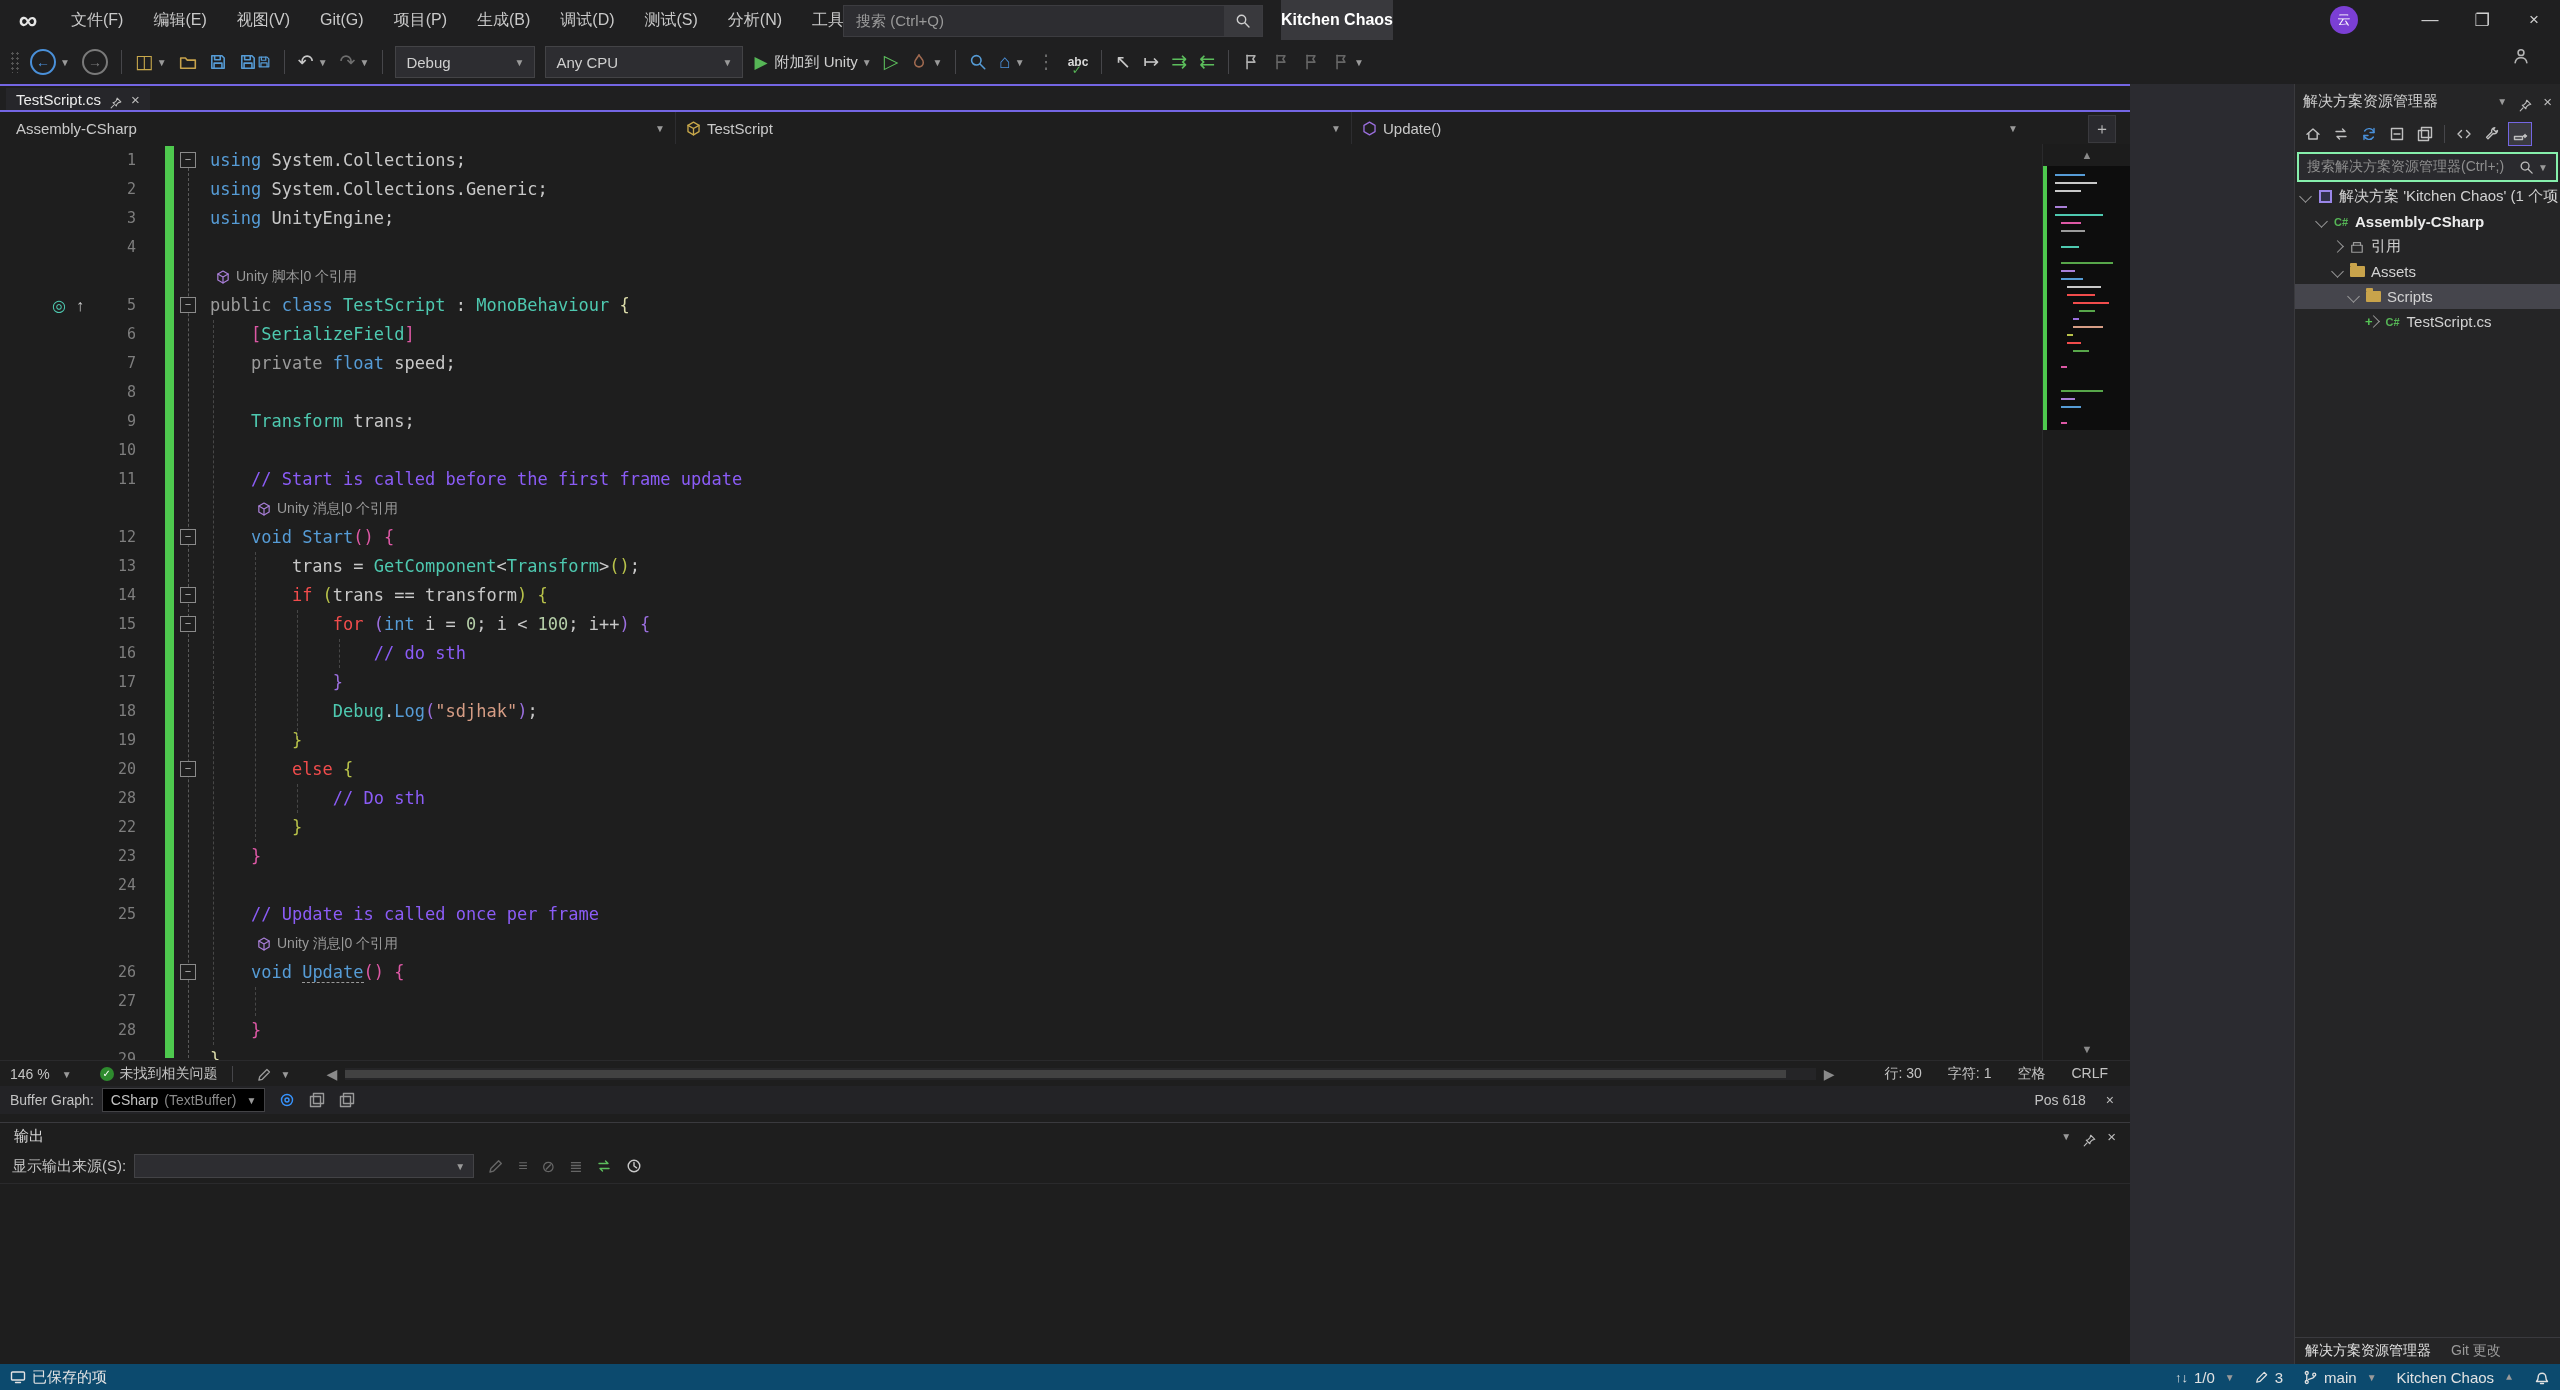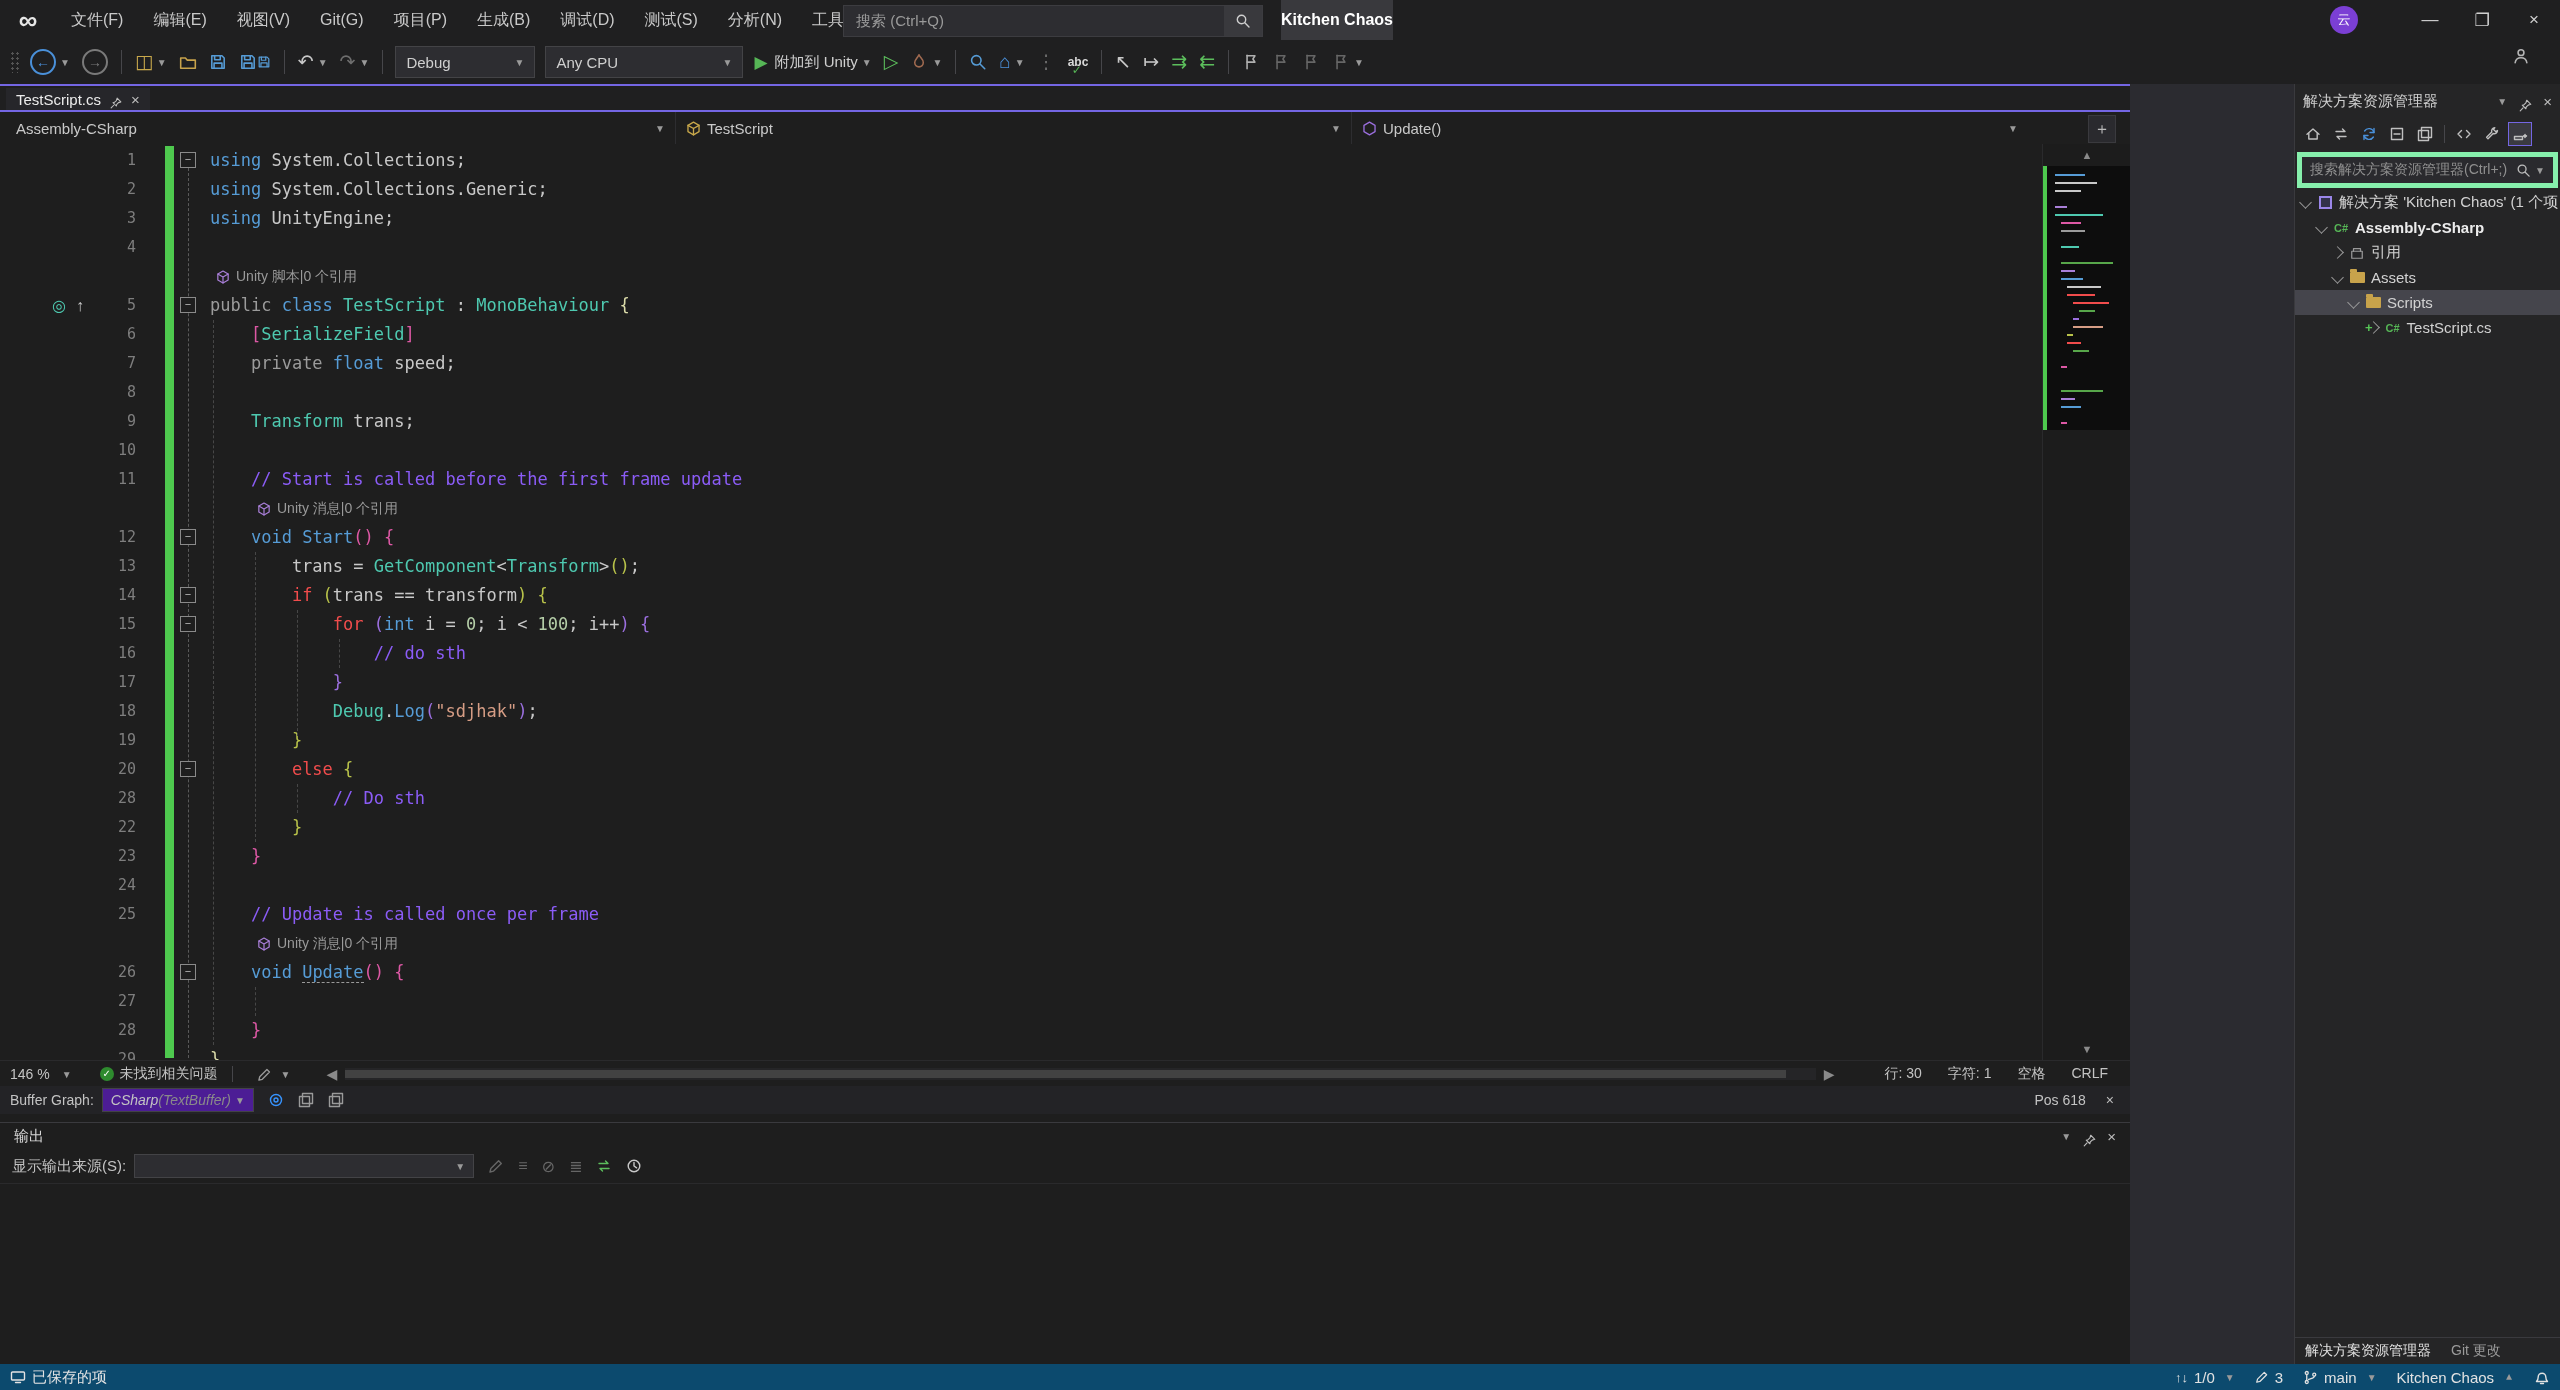--- a/index.html
+++ b/index.html
@@ -63,36 +63,36 @@
   #mapblock{position:absolute;left:0;top:22px;width:88px;height:264px;background:#0d0d0d;border-left:4px solid #4ec94e;box-sizing:border-box;}
   .mark{position:absolute;height:2px;}
   
   #statusA{position:absolute;left:0;top:976px;width:2130px;height:26px;background:#1e1e1e;border-top:1px solid #2a2a2c;display:flex;align-items:center;font-size:14px;color:#c3c3c3;}
   #issues-chip{display:flex;align-items:center;gap:6px;margin-left:18px;}
   .okdot{width:14px;height:14px;border-radius:50%;background:#2e8b2e;color:#fff;font-size:10px;text-align:center;line-height:14px;}
   #hscroll{flex:1;height:12px;margin:0 8px;background:#252527;position:relative;}
   #hthumb{position:absolute;left:0;top:2px;height:8px;width:98%;background:#424242;}
   .sa-right{display:flex;gap:26px;margin-right:22px;margin-left:36px;}
   #statusB{position:absolute;left:0;top:1002px;width:2130px;height:28px;background:#232326;display:flex;align-items:center;font-size:14px;color:#c3c3c3;}
-  #buffer-dd{height:22px;background:#4c1d95;border:1px solid #434346;display:flex;align-items:center;padding:0 8px;margin-left:8px;gap:0;font-style:italic;}
+  #buffer-dd{height:22px;background:#000000;border:1px solid #434346;display:flex;align-items:center;padding:0 8px;margin-left:8px;gap:6px;}
   
   #output{position:absolute;left:0;top:1038px;width:2130px;height:242px;background:#1e1e1e;border-top:1px solid #3a3a3e;}
   #out-title{height:26px;display:flex;align-items:center;font-size:15px;color:#d6d6d6;padding:0 14px;}
   #out-controls{height:34px;display:flex;align-items:center;font-size:15px;color:#c3c3c3;padding:0 12px;border-bottom:1px solid #2a2a2c;}
   #out-dd{width:340px;height:24px;background:#2d2d31;border:1px solid #434346;margin-left:8px;display:flex;align-items:center;justify-content:flex-end;padding:0 8px;box-sizing:border-box;}
   .out-ic{margin-left:14px;display:flex;align-items:center;}
   #mdi-gap{left:2130px;top:84px;width:164px;height:1280px;background:#2b2b30;}
   
   #sx{left:2294px;top:84px;width:266px;height:1280px;background:#252526;border-left:1px solid #3a3a3e;box-sizing:border-box;}
   #sx-title{height:34px;display:flex;align-items:center;font-size:15px;color:#cfcfcf;padding:0 8px;}
   .sx-titleic{display:flex;align-items:center;gap:12px;margin-left:auto;color:#bdbdbd;}
   #sx-toolbar{height:32px;display:flex;align-items:center;gap:4px;padding:0 6px;color:#c0c0c0;}
   .sx-tbi{width:24px;height:24px;display:flex;align-items:center;justify-content:center;}
   .sx-hl{border:1px solid #7466e3;background:#3a3a40;box-sizing:border-box;}
-  #sx-search{margin:2px 2px;height:26px;background:#2a2a2e;border:5px solid #86efac;display:flex;align-items:center;font-size:14px;color:#8f8f8f;padding:0 8px;}
+  #sx-search{margin:2px 2px;height:26px;background:#2a2a2e;border:2px solid #86efac;display:flex;align-items:center;font-size:14px;color:#8f8f8f;padding:0 8px;}
   .tree-row{height:25px;display:flex;align-items:center;font-size:15px;color:#d2d2d2;position:relative;white-space:nowrap;overflow:hidden;}
   .tree-row.sel{background:#45454c;}
   .chev{width:8px;height:8px;border-right:1.6px solid #9a9a9a;border-bottom:1.6px solid #9a9a9a;display:inline-block;flex:none;}
   .chev.right{transform:rotate(-45deg);}
   .chev.down{transform:rotate(45deg);}
   .ticon{width:18px;height:16px;margin:0 5px 0 6px;flex:none;display:flex;align-items:center;justify-content:center;font-size:11px;}
   .fold-ic{width:15px;height:11px;background:#c8a34b;border-radius:1px;position:relative;}
   .fold-ic:before{content:"";position:absolute;left:0;top:-3px;width:7px;height:3px;background:#c8a34b;border-radius:1px 1px 0 0;}
   .cs-ic{color:#56b656;font-weight:bold;font-size:11px;font-family:"Liberation Sans",sans-serif;}
   .sol-ic{width:13px;height:13px;border:2px solid #9a86e8;transform:rotate(0deg);box-sizing:border-box;background:#32324a;}

